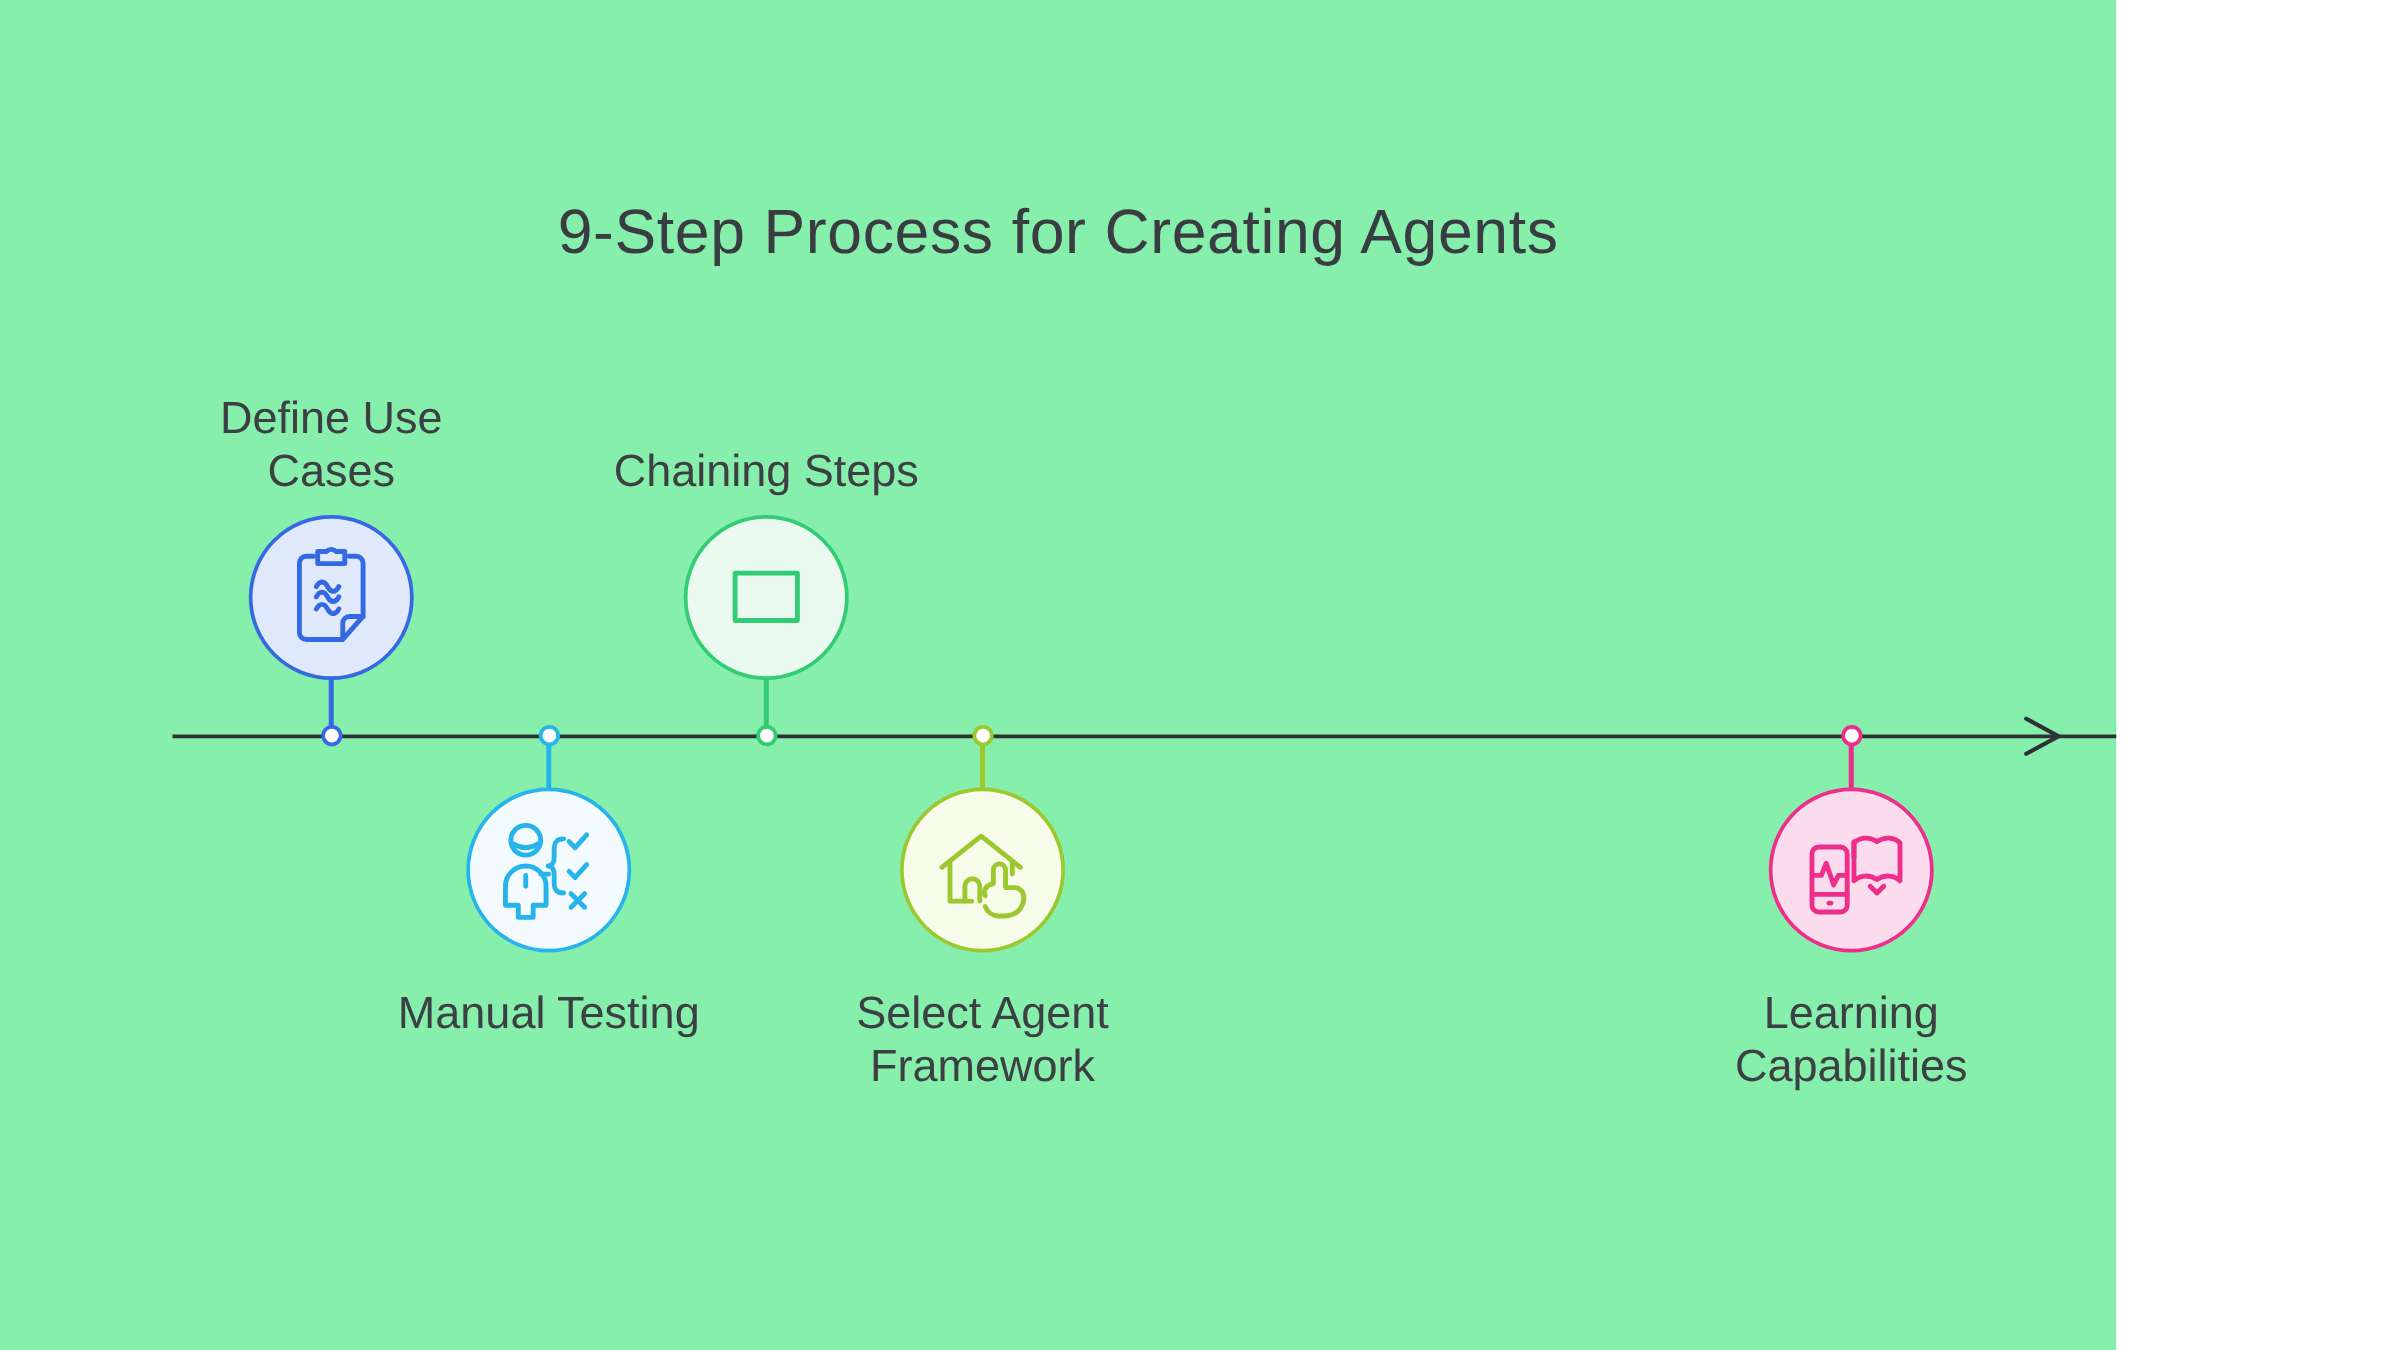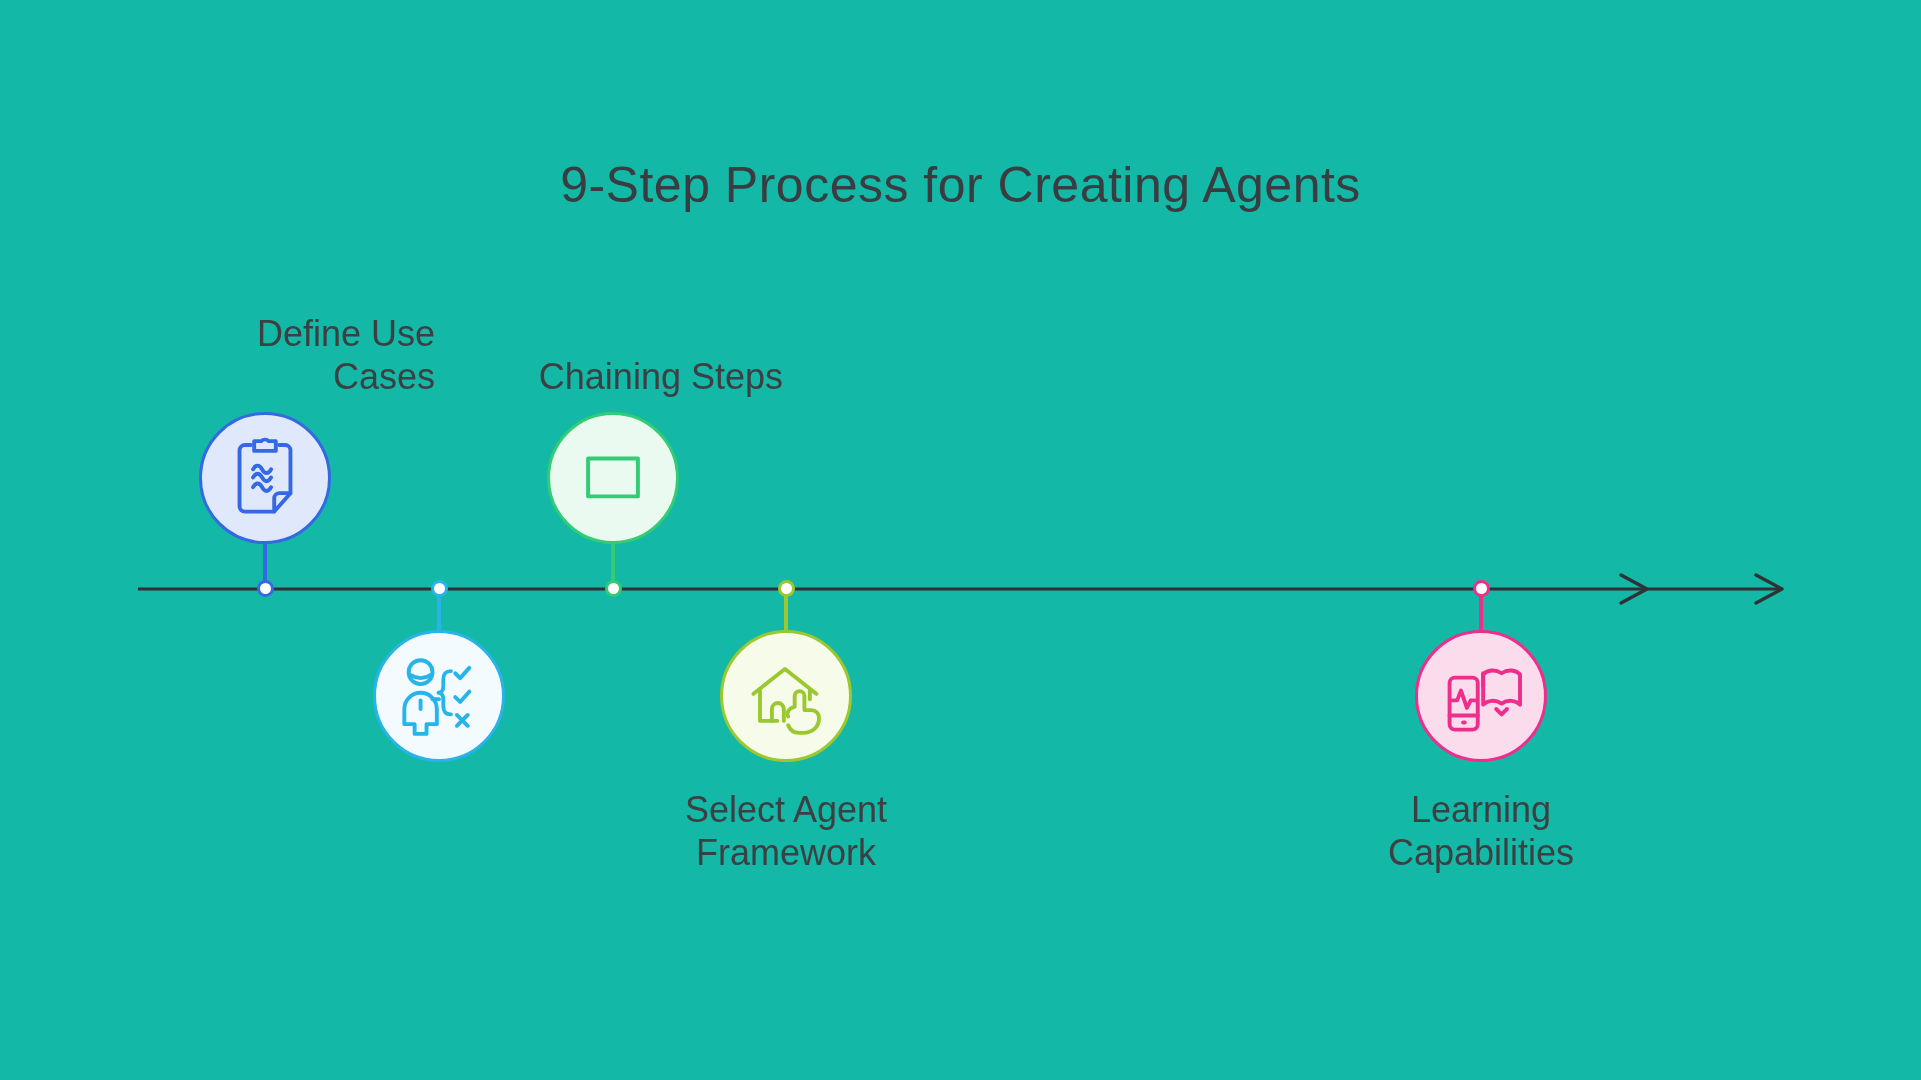--- a/index.html
+++ b/index.html
@@ -1,30 +1,30 @@
 <!DOCTYPE html>
 <html><head>
 <meta charset="utf-8">
 <style>
   html,body{margin:0;padding:0;background:#fff;}
   #canvas{
-    position:relative;width:1921px;height:1080px;overflow:hidden;background:#14b8a6;
+    position:relative;width:1693px;height:1080px;overflow:hidden;background:#86efac;
     font-family:"Liberation Sans",sans-serif;
   }
   .title{
     position:absolute;top:156px;left:0;right:0;text-align:center;
     font-size:50px;line-height:58px;font-weight:400;color:#393c40;letter-spacing:.5px;
   }
   #timeline-svg{position:absolute;left:0;top:0;z-index:1;}
   .step{position:absolute;top:0;height:1080px;width:340px;left:calc(var(--cx) - 170px);z-index:2;}
   .label{
     position:absolute;left:0;width:340px;text-align:center;
     font-size:36px;line-height:43px;font-weight:400;color:#3c4043;white-space:pre-line;
   }
-  .step.above .label{bottom:682px;text-align:right;}
+  .step.above .label{bottom:682px;}
   .step.below .label{top:788px;}
   .circle{
     position:absolute;left:50%;margin-left:-66px;width:126px;height:126px;
     border:3px solid var(--c);border-radius:50%;background:var(--fill);
     display:flex;align-items:center;justify-content:center;
   }
   .step.above .circle{top:412px;}
   .step.below .circle{top:630px;}
   .stem{position:absolute;left:50%;margin-left:-1.6px;width:3.2px;background:var(--c);}
   .step.above .stem{top:543px;height:39px;}
@@ -62,20 +62,21 @@
         <path d="M37 40 c2.3 -4.6 6 -4.6 8.3 0 c2.3 4.6 6 4.6 8.3 0"></path>
         <path d="M37 47.5 c2.3 -4.6 6 -4.6 8.3 0 c2.3 4.6 6 4.6 8.3 0"></path>
         <path d="M37 56.5 c2.3 -4.6 6 -4.6 8.3 0 c2.3 4.6 6 4.6 8.3 0"></path>
       </g>
         </svg>
     </div>
     <div class="dot"></div>
   </div>
 
   <div class="step below" style="--cx: 439px; --c: #27b4ea; --fill: #f3fbfe;">
+    <div class="label">Manual Testing</div>
     <div class="stem"></div>
     <div class="circle">
       <svg class="icon" viewBox="0 0 96 96">
           <g>
         <circle cx="31" cy="26" r="11"></circle>
         <path d="M21.5 28.5 q9.5 6 19 0"></path>
         <path d="M16 74 V60 a15 15 0 0 1 30 0 v14 h-9.5 v9 h-11 v-9 z"></path>
         <path d="M31 52 v8"></path>
         <path d="M42 51 h6"></path>
         <path d="M59 25 c-5.5 0 -7 2.5 -7 8 v6 c0 4 -2 6 -4.5 6 c2.5 0 4.5 2 4.5 6 v6 c0 5.5 1.5 8 7 8"></path>

